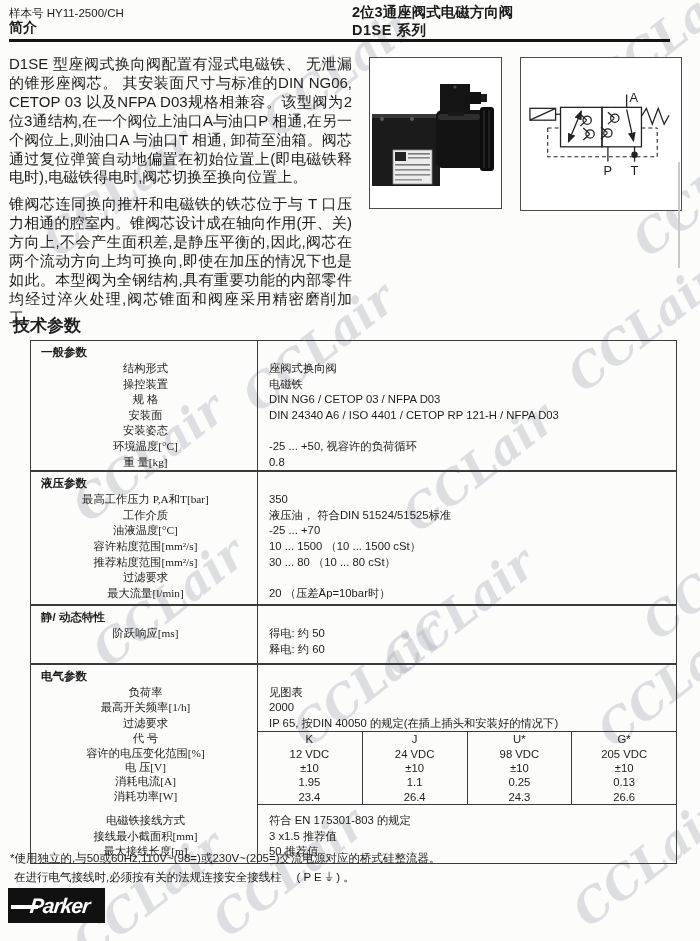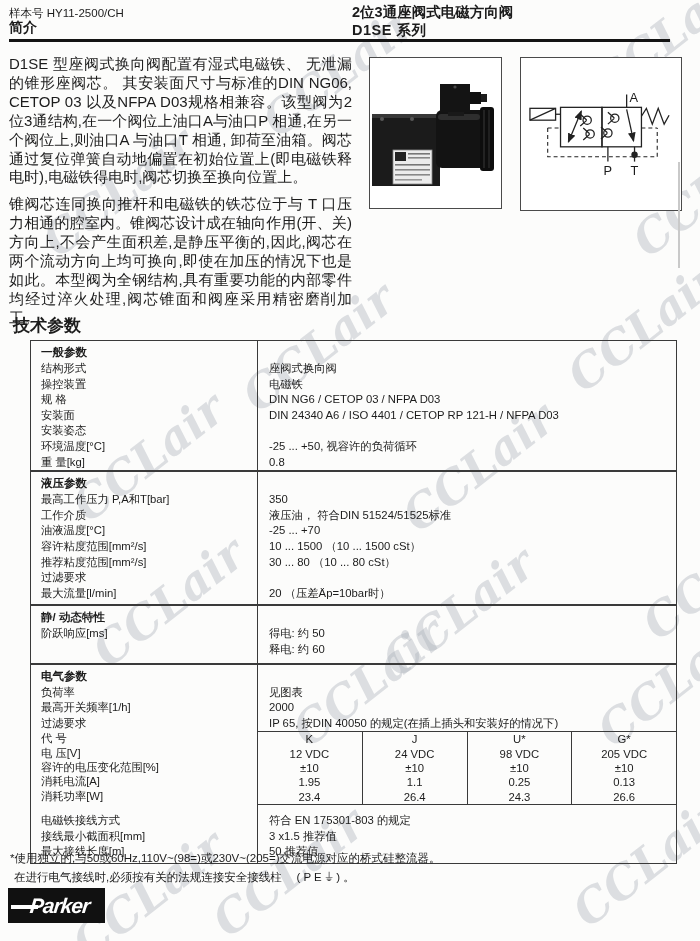--- a/index.html
+++ b/index.html
@@ -40,21 +40,21 @@
     border:1.6px solid #3a3a3a;background:transparent;
     box-sizing:border-box;font-size:11.3px;
   }
   .ptable::before{ 
     content:"";position:absolute;left:226px;top:0;bottom:0;width:1px;background:#3a3a3a;
   }
   .t-section{border-top:2px solid #3a3a3a;padding-top:1px;}
   .t-section:first-child{border-top:none;}
   .t-title{height:15px;line-height:15px;padding:3px 0 1px 10px;font-weight:bold;font-size:11.5px;}
   .t-row{display:flex;height:15.6px;line-height:15.6px;}
-  .t-lbl{width:226px;box-sizing:border-box;display:flex;justify-content:flex-start;padding:0 7px 0 10px;}
+  .t-lbl{width:226px;box-sizing:border-box;display:flex;justify-content:center;padding:0 7px 0 10px;font-family:Liberation Serif, serif;}
   .t-val{flex:1;padding-left:12px;white-space:nowrap;}
   .pb3{padding-bottom:3px;} .pb5{padding-bottom:5px;}
   
   .vblock{display:flex;}
   .vleft{width:226px;box-sizing:border-box;}
   .vleft .t-lbl{width:226px;height:14.4px;line-height:14.4px;}
   .vright{flex:1;border-top:1.5px solid #3a3a3a;border-bottom:1.5px solid #3a3a3a;
           display:grid;grid-template-columns:1fr 1fr 1fr 1fr;text-align:center;}
   .vcol{display:flex;flex-direction:column;}
   .vcol + .vcol{border-left:1px solid #3a3a3a;}
@@ -344,26 +344,26 @@
         <div class="t-val">IP 65, 按DIN 40050 的规定(在插上插头和安装好的情况下)</div>
       </div>
 
       <div class="vblock">
         <div class="vleft">
           <div class="t-lbl">
               <span></span>
               <span>代 号</span>
             </div>
           <div class="t-lbl">
+              <span>容许的电压变化范围</span>
+              <span>[%]</span>
+            </div>
+          <div class="t-lbl">
               <span>电 压</span>
               <span>[V]</span>
-            </div>
-          <div class="t-lbl">
-              <span>容许的电压变化范围</span>
-              <span>[%]</span>
             </div>
           <div class="t-lbl">
               <span>消耗电流</span>
               <span>[A]</span>
             </div>
           <div class="t-lbl">
               <span>消耗功率</span>
               <span>[W]</span>
             </div>
         </div>

